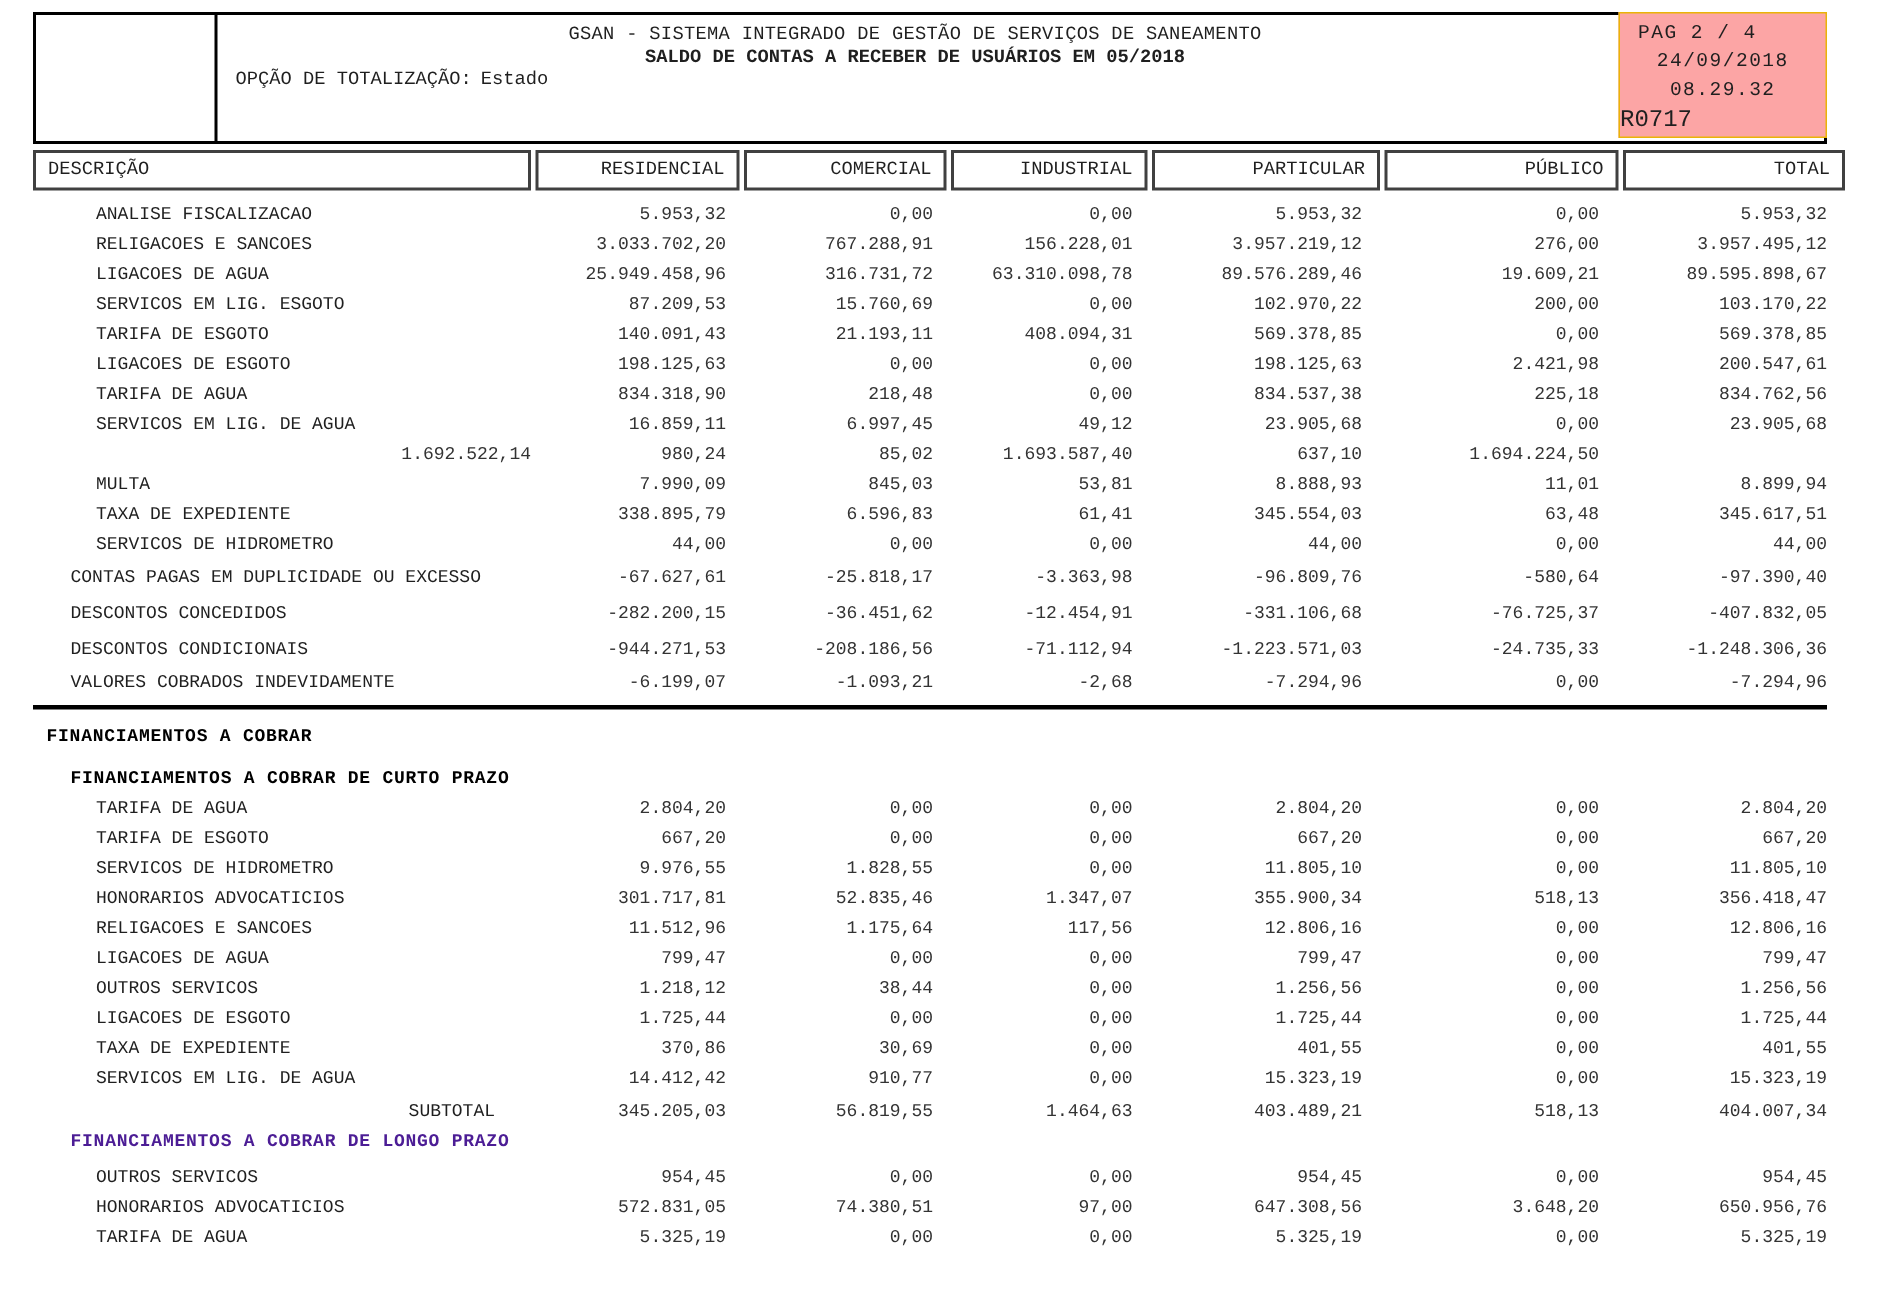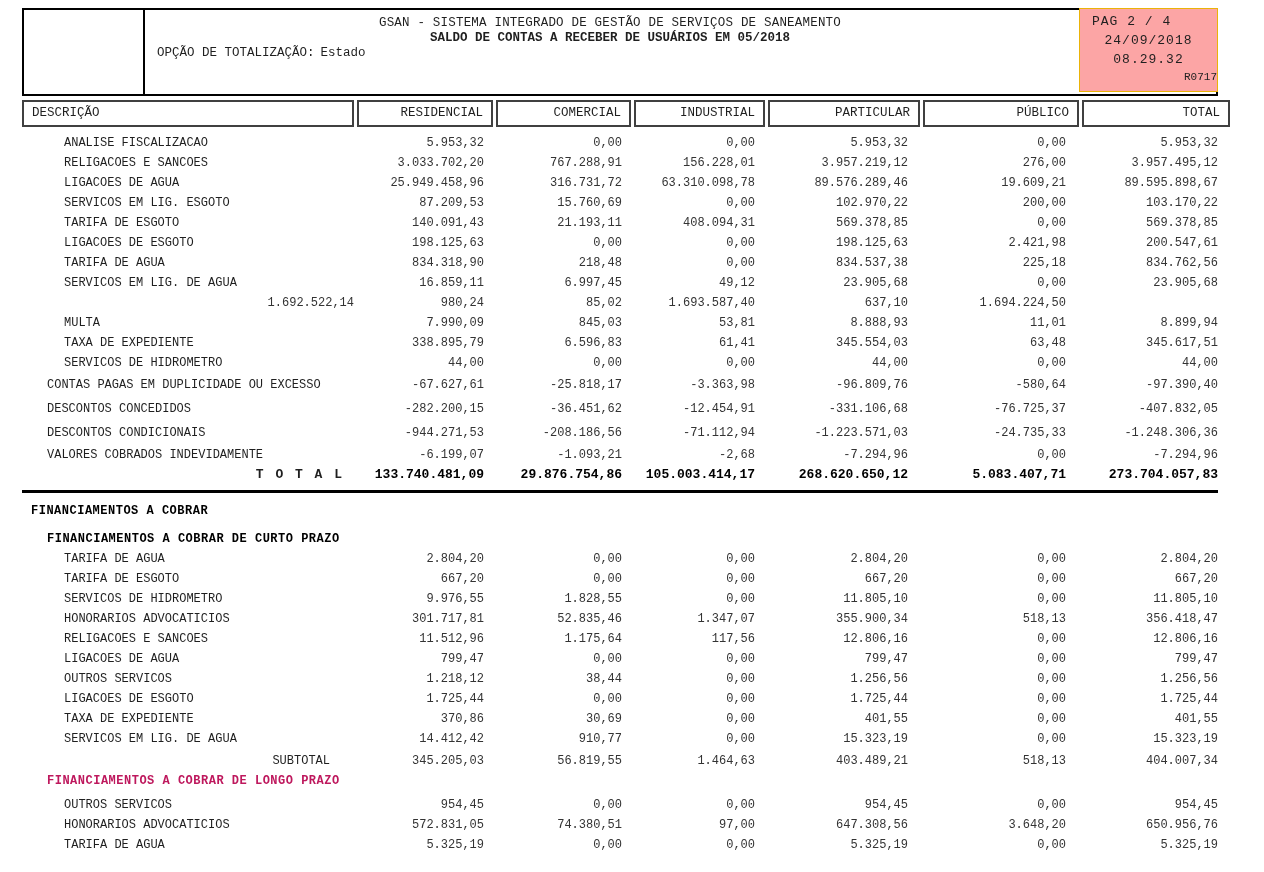--- a/index.html
+++ b/index.html
@@ -15,21 +15,21 @@
   .hdr-band{position:absolute;left:22px;top:8px;width:1192px;height:84px;border:2px solid #000;}
   .logo-box{position:absolute;left:0;top:0;width:119px;height:84px;border-right:2px solid #000;background:#fff;}
   .hdr-center{position:absolute;left:121px;top:0;width:930px;height:84px;}
   .sys-title{margin-top:6px;text-align:center;font-size:12.5px;letter-spacing:.2px;white-space:pre;}
   .rep-title{margin-top:1px;text-align:center;font-size:12.5px;font-weight:bold;white-space:pre;}
   .totalization{margin-top:1px;padding-left:12px;font-size:12.5px;white-space:pre;}
   .totalization .tot-val{padding-left:6px;}
   .pag-box{position:absolute;right:-2px;top:-2px;width:137px;height:82px;border:1px solid #eab308;background:#fca5a5;font-size:13px;}
   .pag-line{padding:5px 0 0 12px;letter-spacing:1px;}
   .date-line,.time-line{text-align:center;padding-top:4px;letter-spacing:1px;}
-  .code-line{text-align:right;padding-top:4px;font-size:11px;}
+  .code-line{text-align:left;padding-top:4px;font-size:16px;}
 
   
   .thead{position:absolute;left:22px;top:100px;display:grid;
          grid-template-columns:332px 136px 135px 131px 152px 156px 148px;column-gap:3px;}
   .thead .cell{box-sizing:border-box;border:2px solid #404040;height:27px;line-height:22px;
                font-size:12.5px;text-align:right;padding-right:8px;white-space:pre;}
   .thead .cell.first{text-align:left;padding-left:8px;padding-right:0;}
 
   
   .tbody{position:absolute;left:22px;top:133px;width:1196px;}
@@ -42,21 +42,21 @@
 
   .r-item{height:20px;line-height:20px;}
   .r-group{height:24px;line-height:24px;}
   .r-total{height:20px;line-height:20px;font-weight:bold;}
   .r-total .lbl{text-align:right;padding-right:10px;font-size:13px;letter-spacing:2px;}
   .r-total .val{font-size:13px;color:#000;font-weight:bold;}
   .r-subtotal{height:20px;line-height:20px;margin-top:2px;}
   .r-subtotal .lbl{text-align:right;padding-right:24px;}
   .r-section{height:20px;line-height:20px;margin-top:8px;font-weight:bold;font-size:12.5px;letter-spacing:.5px;color:#000;}
   .r-subsection{height:20px;line-height:20px;margin-top:8px;font-weight:bold;font-size:12px;letter-spacing:.5px;color:#000;}
-  .r-subsection2{height:21px;line-height:21px;margin-bottom:3px;font-weight:bold;font-size:12px;letter-spacing:.5px;color:#be185d;}
+  .r-subsection2{height:21px;line-height:21px;margin-bottom:3px;font-weight:bold;font-size:12px;letter-spacing:.5px;color:#4c1d95;}
   .rule{height:3px;background:#000;margin-top:5px;width:1196px;}
 </style>
 </head>
 <body>
 
 <div class="page">
 
   <div class="hdr-band">
     <div class="logo-box"></div>
     <div class="hdr-center">
@@ -219,29 +219,20 @@
       </div>
       <div class="row r-item">
         <div class="lbl ind1">VALORES COBRADOS INDEVIDAMENTE</div>
         <div class="val">-6.199,07</div>
         <div class="val">-1.093,21</div>
         <div class="val">-2,68</div>
         <div class="val">-7.294,96</div>
         <div class="val">0,00</div>
         <div class="val">-7.294,96</div>
       </div>
-      <div class="row r-total">
-        <div class="lbl ind0">T O T A L</div>
-        <div class="val">133.740.481,09</div>
-        <div class="val">29.876.754,86</div>
-        <div class="val">105.003.414,17</div>
-        <div class="val">268.620.650,12</div>
-        <div class="val">5.083.407,71</div>
-        <div class="val">273.704.057,83</div>
-      </div>
       <div class="rule"></div>
       <div class="row r-section">
         <div class="lbl ind0">FINANCIAMENTOS A COBRAR</div>
       </div>
       <div class="row r-subsection">
         <div class="lbl ind1">FINANCIAMENTOS A COBRAR DE CURTO PRAZO</div>
       </div>
       <div class="row r-item">
         <div class="lbl ind2">TARIFA DE AGUA</div>
         <div class="val">2.804,20</div>

